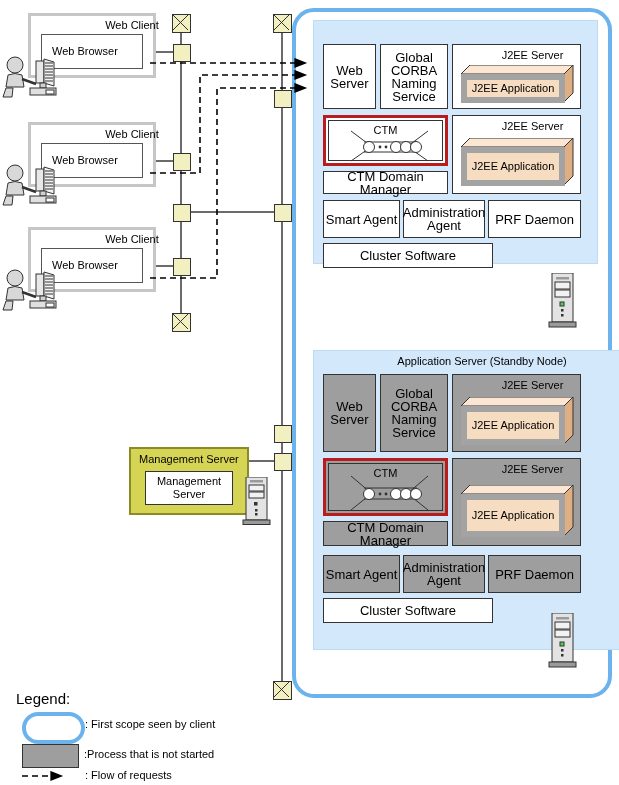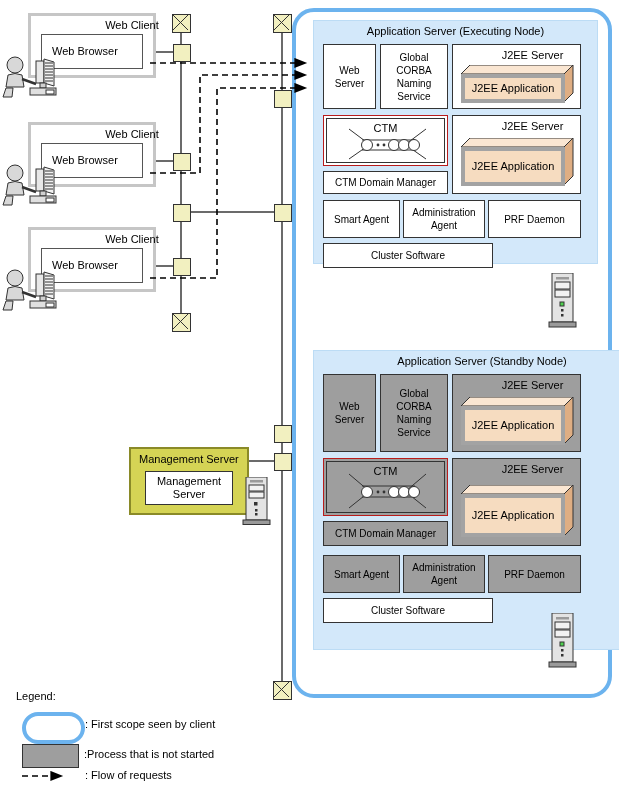--- a/index.html
+++ b/index.html
@@ -16,57 +16,57 @@
   .wc-inner span{position:absolute;left:10px;top:50%;transform:translateY(-60%);
                  font-size:11px;white-space:nowrap;}
 
   
   .scope{border:4px solid #6cb3ee;border-radius:22px;background:#fff;}
   .node-panel{background:#d3e8fa;border:1px solid #bcdcf5;}
   .node-title{position:absolute;left:0;top:4px;width:100%;text-align:center;
               font-size:11px;line-height:13px;}
 
   .pbox{border:1px solid #333;background:#fff;display:flex;align-items:center;
-        justify-content:center;text-align:center;font-size:10px;line-height:13px;
+        justify-content:center;text-align:center;font-size:13px;line-height:13px;
         box-sizing:border-box;}
   .pbox.stopped{background:#9e9e9e;}
   .j2ee-srv{border:1px solid #333;background:#fff;box-sizing:border-box;}
   .j2ee-srv.stopped{background:#9e9e9e;}
   .j2ee-srv .lbl{position:absolute;left:16px;top:4px;width:100%;text-align:center;
                  font-size:11px;line-height:13px;}
 
   
   .app3d{position:absolute;}
   .app3d .face{position:absolute;left:0;bottom:0;right:9px;top:9px;
-               background:#f6dcc0;border:4px solid #a3a3a3;display:flex;
+               background:#f6dcc0;border:6px solid #a3a3a3;display:flex;
                align-items:center;justify-content:center;text-align:center;
                font-size:11px;line-height:13px;box-sizing:border-box;}
   .app3d svg{position:absolute;left:0;top:0;}
 
   
-  .ctm-box{border:1px solid #b91c1c;background:#fff;box-sizing:border-box;}
+  .ctm-box{border:3px solid #b91c1c;background:#fff;box-sizing:border-box;}
   .ctm-box.stopped{background:#9e9e9e;}
   .ctm-box .inner{position:absolute;left:2px;top:2px;right:2px;bottom:2px;
                   border:1px solid #333;box-sizing:border-box;}
   .ctm-lbl{position:absolute;left:0;top:3px;width:100%;text-align:center;
            font-size:11px;line-height:13px;}
 
   
   .mgmt-outer{border:2px solid #8a8a28;background:#d5d455;}
   .mgmt-title{position:absolute;left:8px;top:4px;font-size:11px;line-height:13px;}
   .mgmt-inner{position:absolute;border:1px solid #333;background:#fff;
               display:flex;align-items:center;justify-content:center;
               text-align:center;font-size:11px;line-height:13px;}
 
   
   .nline{position:absolute;background:#6b6b6b;}
   .nnode{position:absolute;background:#f2f0c0;border:1px solid #333;}
   .nterm{position:absolute;background:#f2f0c0;border:1px solid #333;}
 
-  .legend-title{position:absolute;font-size:11px;}
+  .legend-title{position:absolute;font-size:15px;}
   .legend-txt{position:absolute;font-size:11px;white-space:nowrap;}
   .legend-scope{position:absolute;border:4px solid #6cb3ee;border-radius:17px;
                 background:#fff;}
   .legend-gray{position:absolute;background:#9e9e9e;border:1px solid #333;}
   svg.ov{position:absolute;left:0;top:0;width:619px;height:785px;
          pointer-events:none;}
 </style>
 </head>
 <body>
 
@@ -122,21 +122,20 @@
   <div class="abs mgmt-outer" style="left:129px;top:447px;width:120px;height:68px;padding-left:44px;">
     <div class="mgmt-title">Management Server</div>
     <div class="mgmt-inner" style="left:14px;top:22px;right:14px;bottom:8px;">
       <span>Management Server</span>
     </div>
   </div>
 
   <div class="abs scope" style="left:292px;top:8px;width:320px;height:690px;"></div>
 
   <div class="abs node-panel" style="left:313px;top:20px;width:285px;height:244px;">
-    <div class="node-title">Application Server (Executing Node)</div>
 
     <div class="abs pbox" style="left:9px;top:23px;width:53px;height:65px;">
       <span>Web Server</span>
     </div>
     <div class="abs pbox" style="left:66px;top:23px;width:68px;height:65px;">
       <span>Global CORBA Naming Service</span>
     </div>
 
     <div class="abs ctm-box" style="left:9px;top:94px;width:125px;height:51px;">
       <div class="inner">

